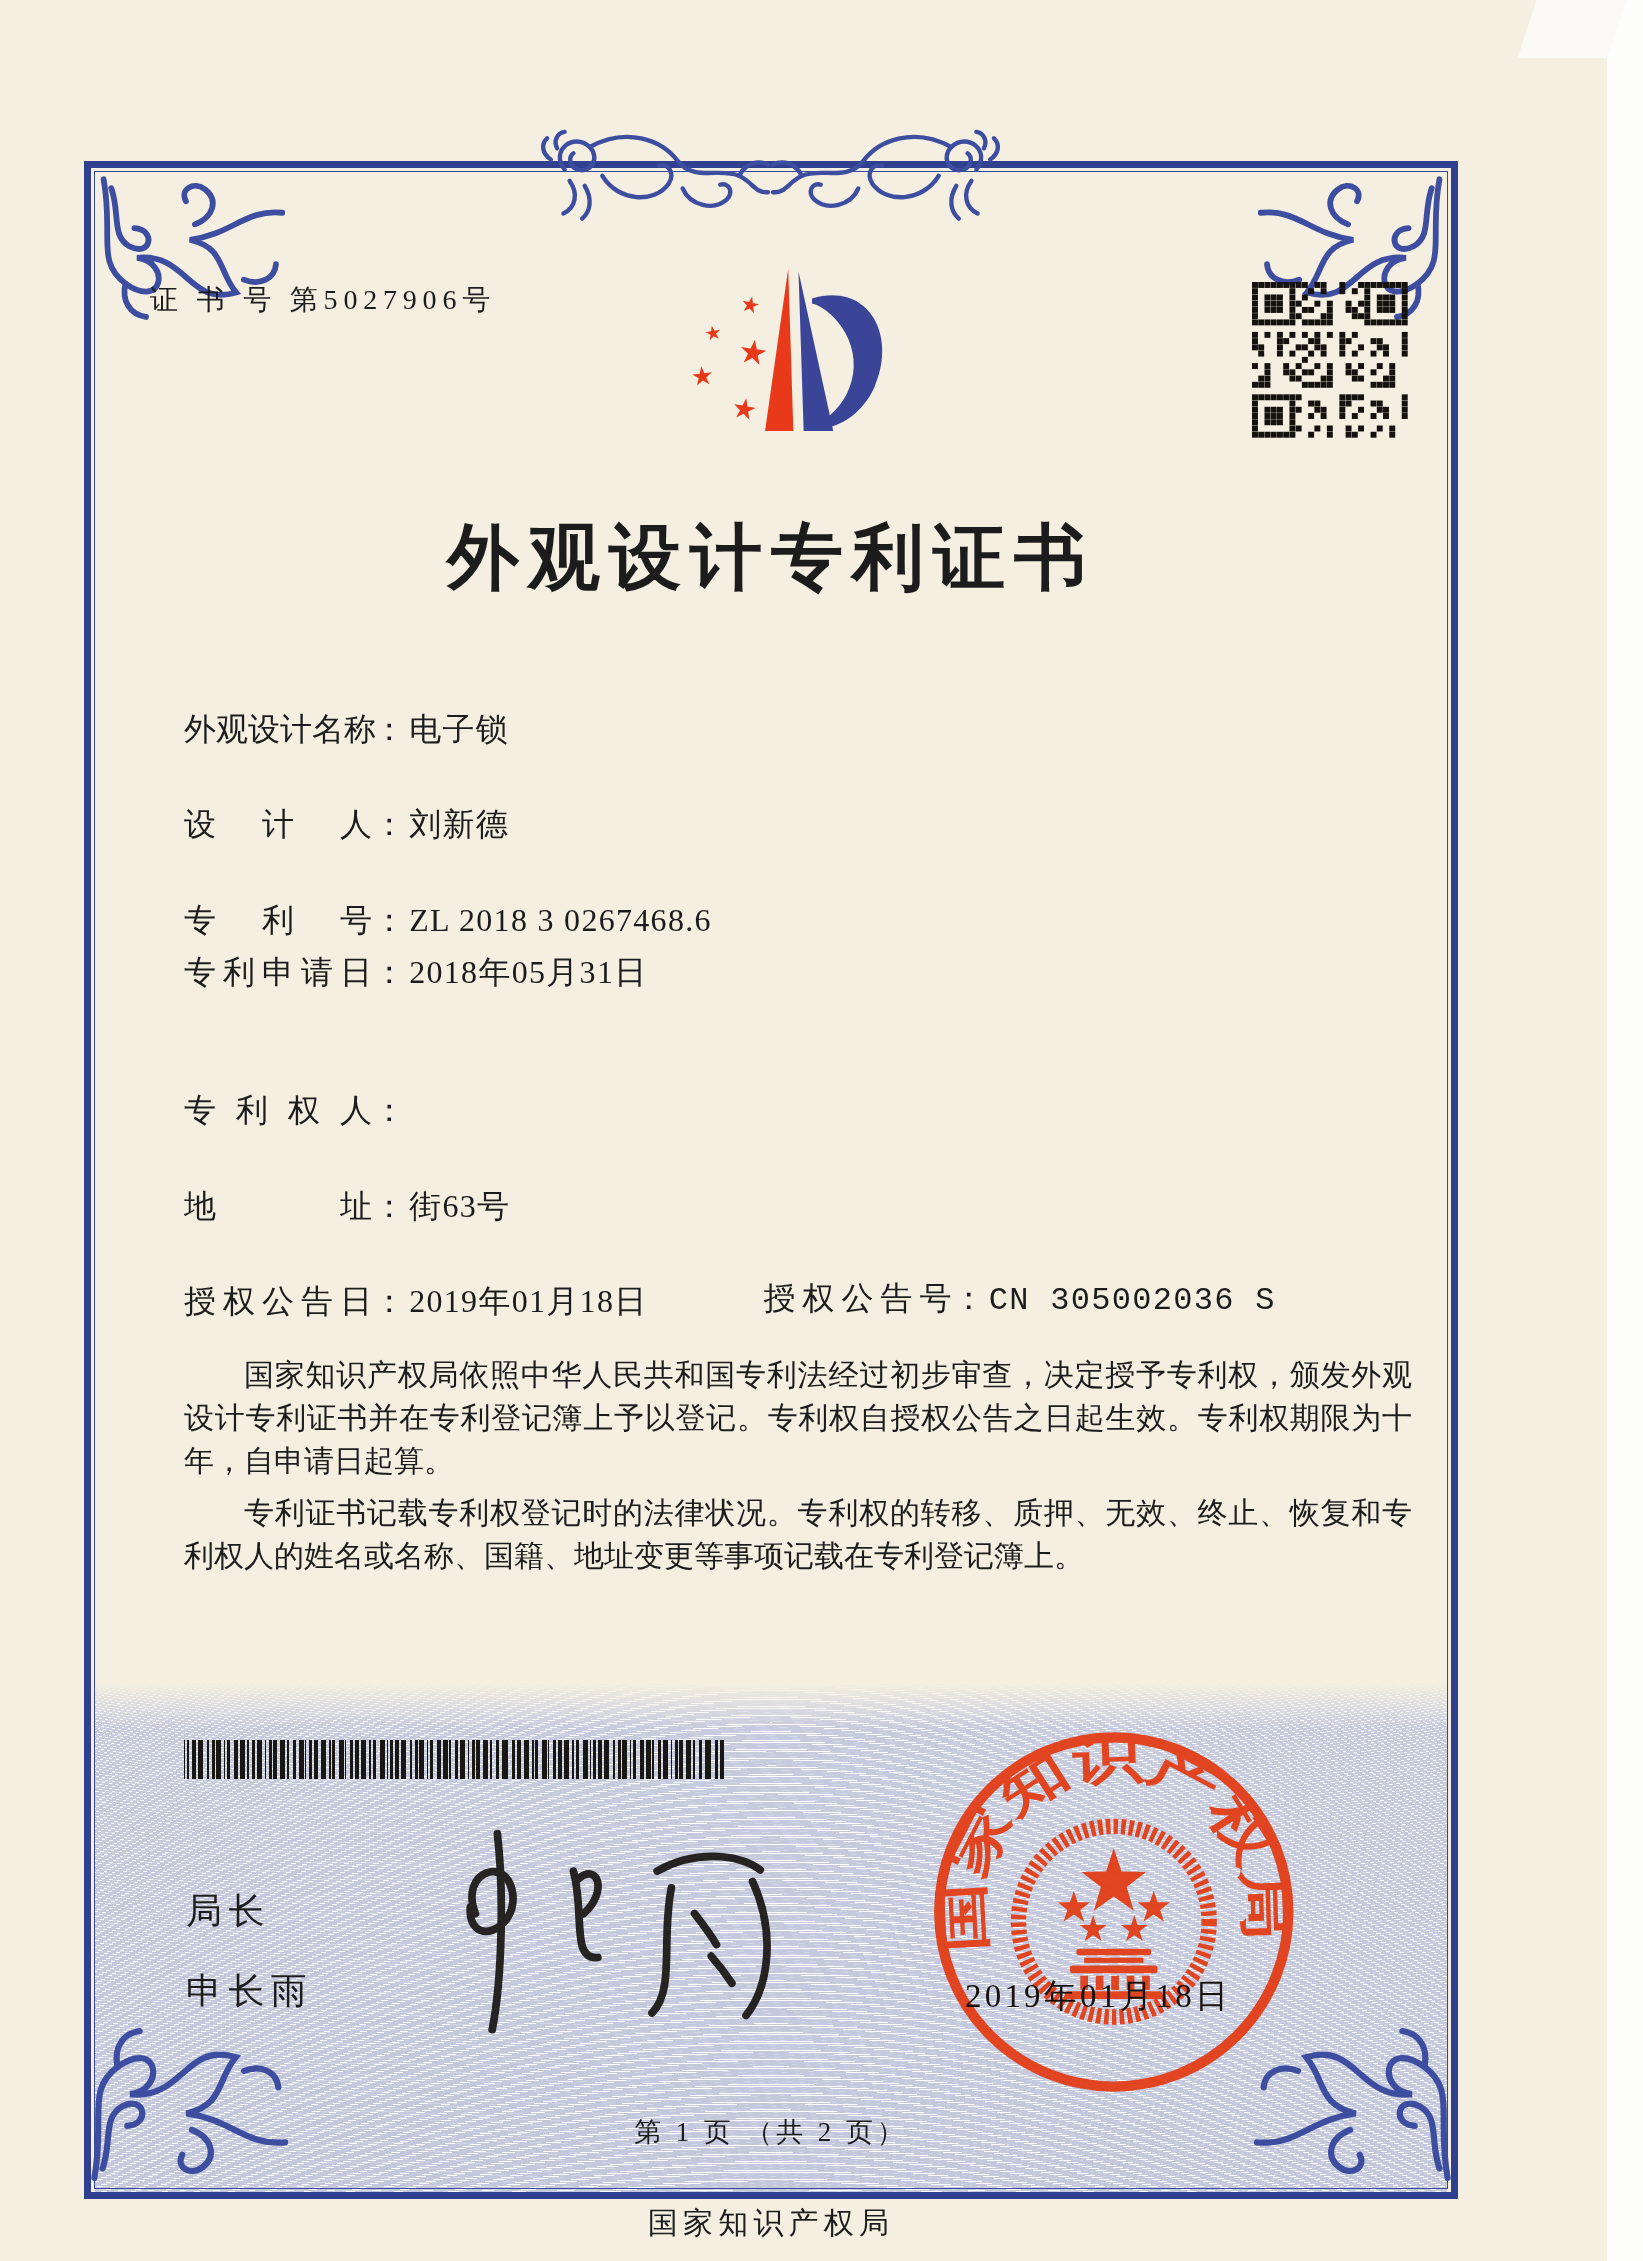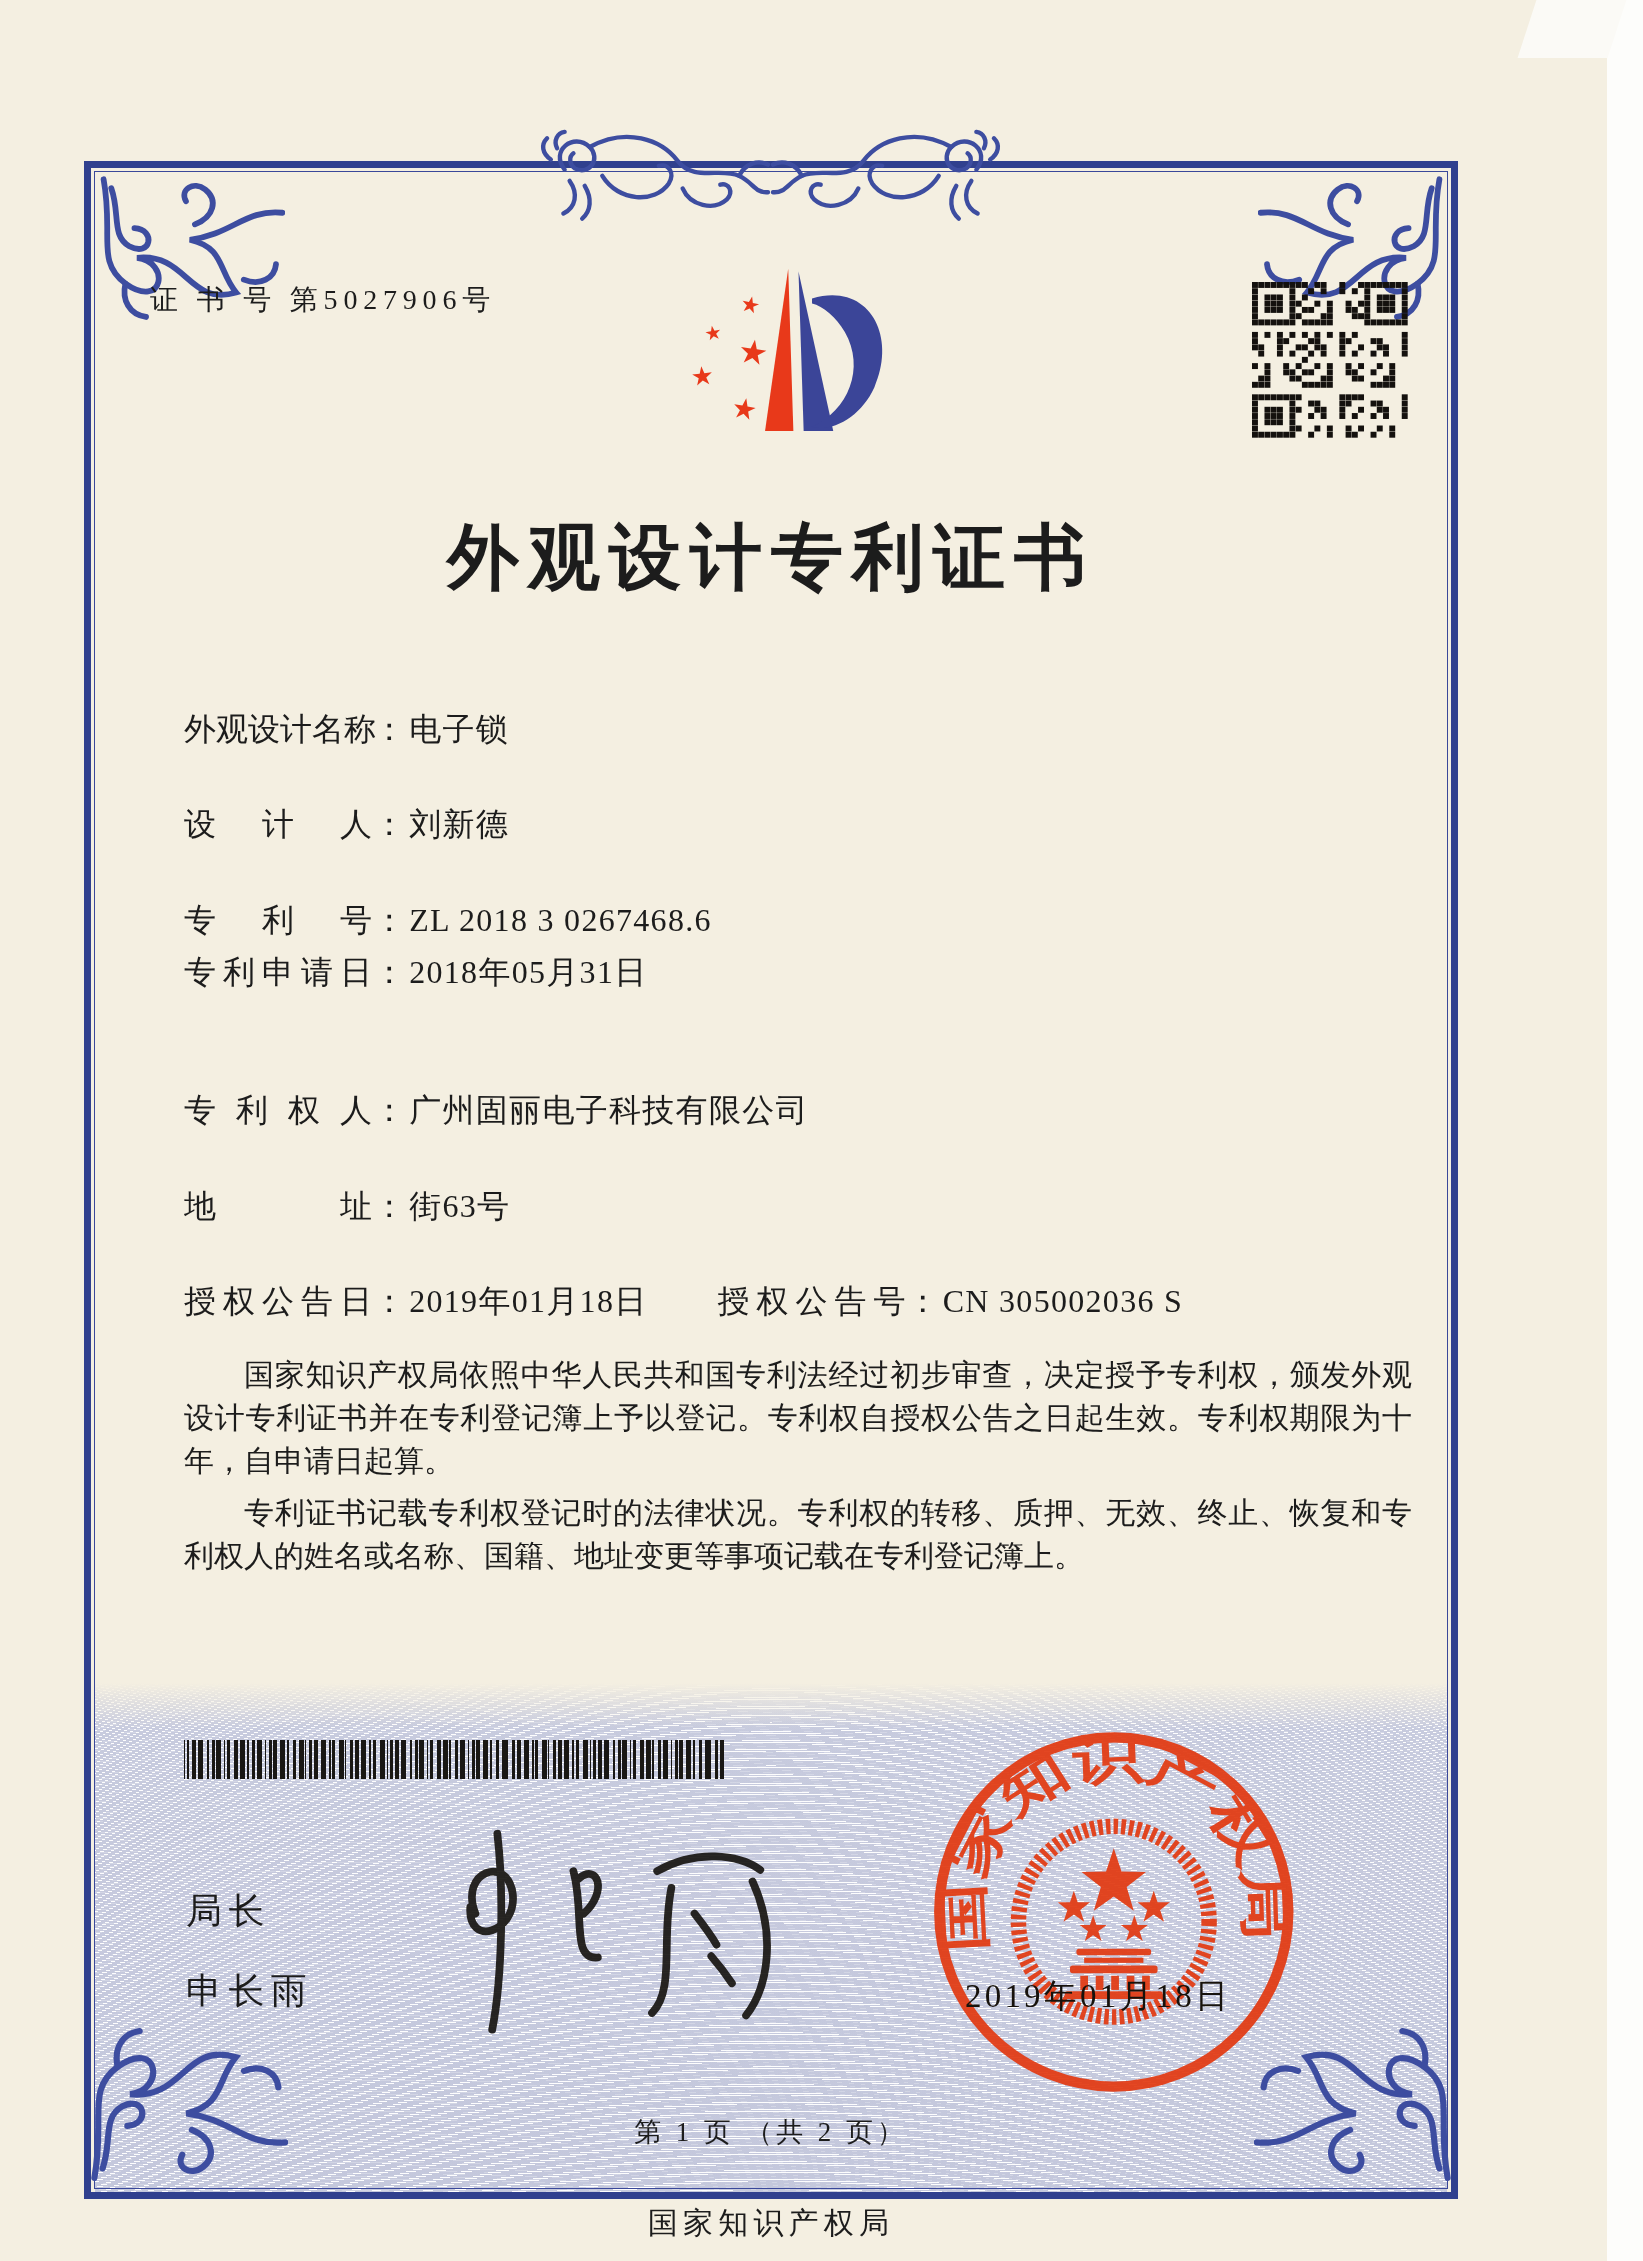--- a/index.html
+++ b/index.html
@@ -33,21 +33,21 @@
 
   .logo{position:absolute;left:680px;top:265px;z-index:4;}
   .qr{position:absolute;left:1252px;top:282px;width:156px;height:156px;z-index:4;}
 
   .frow{position:absolute;left:184px;display:flex;align-items:flex-start;
       font-size:32px;line-height:40px;z-index:4;white-space:nowrap;}
   .flabel{display:inline-block;width:188px;text-align:justify;text-align-last:justify;}
   .fcolon{display:inline-block;margin:0 3.9px 0 1.3px;}
   .fvalue{letter-spacing:1.3px;text-align:center;}
   .fvalue .vline{display:block;white-space:nowrap;}
-  .grant2{margin-left:70px;display:flex;}
+  .grant2{margin-left:116px;display:flex;font-family:Liberation Mono, monospace;}
 
   .paras{position:absolute;left:184px;top:1353px;width:1228px;z-index:4;
       font-size:30px;line-height:43px;text-align:justify;}
   .paras p{margin:0 0 9px 0;text-indent:2em;}
 
   .barcode{position:absolute;left:184px;top:1740px;width:555px;height:39px;z-index:4;}
 
   .officer-role{position:absolute;left:186px;top:1887px;font-size:36px;letter-spacing:6.4px;z-index:4;}
   .officer-name{position:absolute;left:186px;top:1967px;font-size:36px;letter-spacing:6.4px;z-index:4;}
   .sig{position:absolute;left:425px;top:1817px;z-index:5;}
@@ -422,21 +422,20 @@
     <span class="fvalue">ZL 2018 3 0267468.6</span>
   </div>
   <div class="frow" style="top:952px">
     <span class="flabel">专利申请日</span>
       <span class="fcolon">：</span>
     <span class="fvalue">2018年05月31日</span>
   </div>
   <div class="frow" style="top:1090px">
     <span class="flabel">专利权人</span>
       <span class="fcolon">：</span>
-    <span class="fvalue">广州固丽电子科技有限公司</span>
   </div>
   <div class="frow" style="top:1186px">
     <span class="flabel">地址</span>
       <span class="fcolon">：</span>
     <span class="fvalue">
       <span class="vline">街63号</span>
     </span>
   </div>
   <div class="frow" style="top:1281px">
     <span class="flabel">授权公告日</span>

